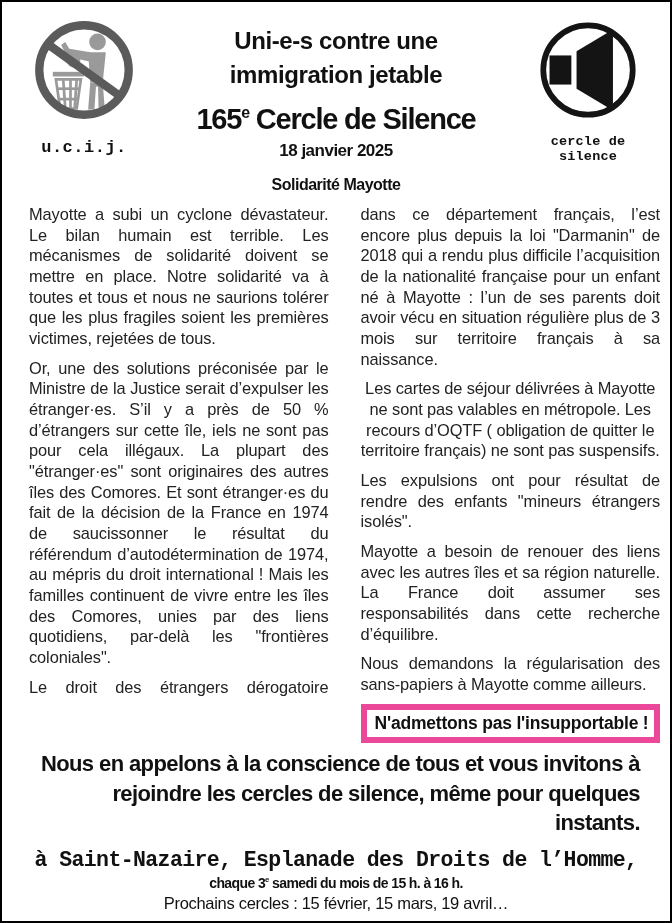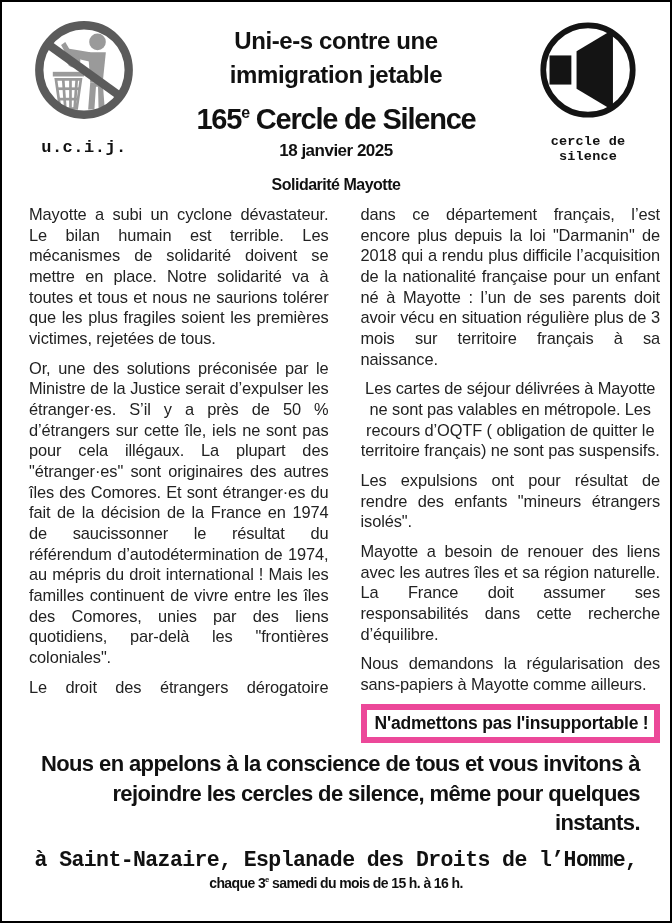--- a/index.html
+++ b/index.html
@@ -117,15 +117,16 @@
       <p>Mayotte a besoin de renouer des liens avec les autres îles et sa région naturelle. La France doit assumer ses responsabilités dans cette recherche d’équilibre.</p>
       <p>Nous demandons la régularisation des sans-papiers à Mayotte comme ailleurs.</p>
       <div class="callout">N'admettons pas l'insupportable !</div>
     </div>
   </div>
 
   <div class="footer">
     <p class="appeal">Nous en appelons à la conscience de tous et vous invitons à rejoindre les cercles de silence, même pour quelques instants.</p>
     <p class="place-line">à Saint-Nazaire, Esplanade des Droits de l’Homme,</p>
     <p class="time-line"><span>chaque 3</span><sup>e</sup><span> samedi du mois de 15 h. à 16 h.</span></p>
+    <p class="next-line">Prochains cercles : 15 février, 15 mars, 19 avril…</p>
   </div>
 
 </div>
 
 </body></html>

